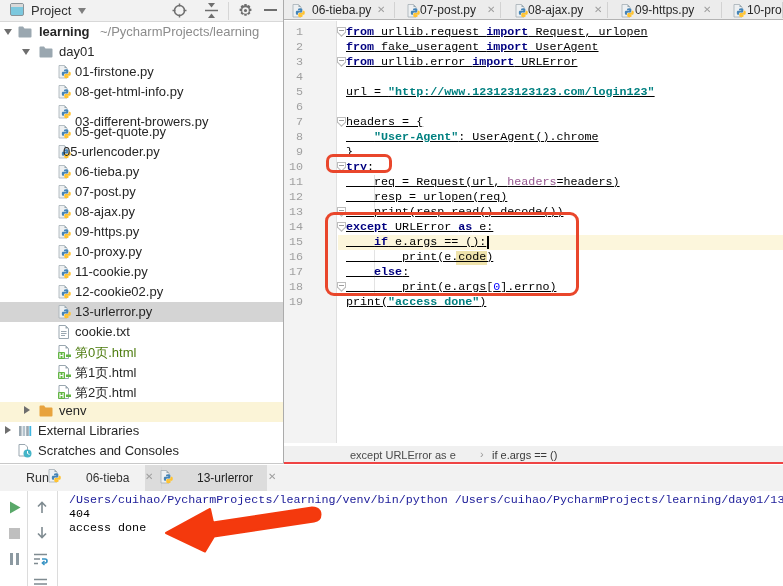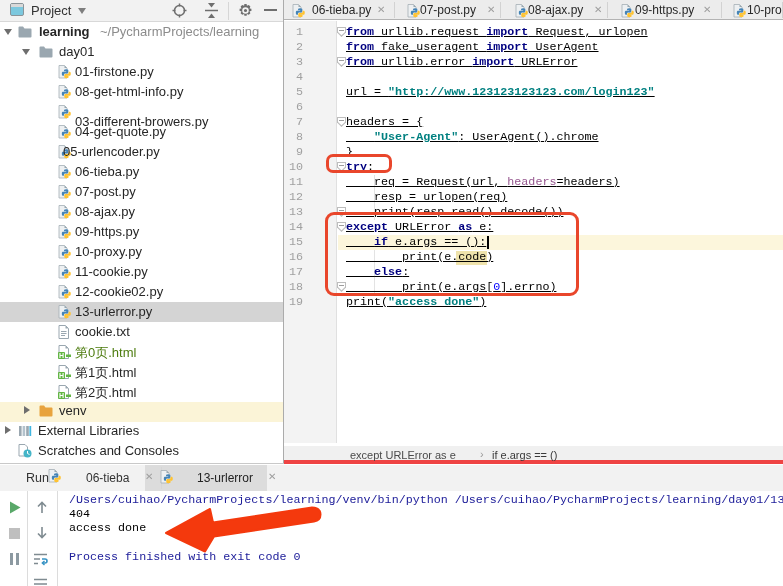--- a/index.html
+++ b/index.html
@@ -42,21 +42,21 @@
   background:#BDBDBD; }
 .fold i { position:absolute; left:1px; top:1px; width:7px; height:8px;
   clip-path:polygon(0 0, 100% 0, 100% 50%, 50% 92%, 0 50%); background:#fff; }
 .fold b { position:absolute; left:2px; top:3px; width:5px; height:1px; background:#9E9E9E; }
 
 
 .redrect { position:absolute; border:3px solid #E9462B; border-radius:7px; }
 
 
 #crumbs { left:284px; top:446px; width:499px; height:18px; background:#F0F0F0;
-  border-bottom:4px solid #ef4444; font-size:11px; color:#555; }
+  border-bottom:2px solid #ef4444; font-size:11px; color:#555; }
 
 
 #runhead { left:0; top:465px; width:783px; height:26px; background:#F2F2F2; }
 #runtab2 { left:145px; top:465px; width:122px; height:26px; background:#DCDCDC; }
 #console { left:0; top:491px; width:783px; height:95px; background:#fff; }
 .vsep { position:absolute; width:1px; background:#DCDCDC; }
 #conout { left:69px; top:493px; color:#000; white-space:pre; line-height:14.2px; }
 .cblue { color:#20209B; }
 </style>
 </head>
@@ -136,21 +136,21 @@
         </svg>
         <span class="abs" style="left:75px;top:114px;font-size:13px;color:#262626">03-different-browers.py</span>
         <svg class="abs" style="left:58px;top:125px" width="13" height="14" viewBox="0 0 13 14">
           <path d="M1,0.5 h5.5 l2.5,2.5 V13 h-8 Z" fill="#EDF0F2" stroke="#A5AEB5" stroke-width="0.8"></path>
           <path d="M6.5,0.5 l2.5,2.5 h-2.5 Z" fill="#9AA7B0"></path>
           <g transform="translate(3.2,3.6) scale(1.02)">
             <path d="M4.9,0.6 C2.7,0.6 2.8,1.6 2.8,1.6 l0,1.1 2.2,0 0,0.4 -3.3,0 C1.7,3.1 0.6,3 0.6,5 c0,2 1,2 1,2 l1.1,0 0,-1.1 c0,0 0,-1.1 1.1,-1.1 l2.1,0 c0,0 1.1,0 1.1,-1.1 l0,-2 C7,1.7 7.1,0.6 4.9,0.6 z" fill="#4584B6"></path>
             <path d="M5.1,9.4 c2.2,0 2.1,-1 2.1,-1 l0,-1.1 -2.2,0 0,-0.4 3.3,0 c0,0 1.1,0.1 1.1,-1.9 0,-2 -1,-2 -1,-2 l-1.1,0 0,1.1 c0,0 0,1.1 -1.1,1.1 l-2.1,0 c0,0 -1.1,0 -1.1,1.1 l0,2 c0,0 -0.1,1.1 2.1,1.1 z" fill="#FFC331"></path>
           </g>
         </svg>
-        <span class="abs" style="left:75px;top:124px;font-size:13px;color:#262626">04-get-quote.py</span>
+        <span class="abs" style="left:75px;top:124px;font-size:13px;color:#262626">05-get-quote.py</span>
         <svg class="abs" style="left:58px;top:145px" width="13" height="14" viewBox="0 0 13 14">
           <path d="M1,0.5 h5.5 l2.5,2.5 V13 h-8 Z" fill="#EDF0F2" stroke="#A5AEB5" stroke-width="0.8"></path>
           <path d="M6.5,0.5 l2.5,2.5 h-2.5 Z" fill="#9AA7B0"></path>
           <g transform="translate(3.2,3.6) scale(1.02)">
             <path d="M4.9,0.6 C2.7,0.6 2.8,1.6 2.8,1.6 l0,1.1 2.2,0 0,0.4 -3.3,0 C1.7,3.1 0.6,3 0.6,5 c0,2 1,2 1,2 l1.1,0 0,-1.1 c0,0 0,-1.1 1.1,-1.1 l2.1,0 c0,0 1.1,0 1.1,-1.1 l0,-2 C7,1.7 7.1,0.6 4.9,0.6 z" fill="#4584B6"></path>
             <path d="M5.1,9.4 c2.2,0 2.1,-1 2.1,-1 l0,-1.1 -2.2,0 0,-0.4 3.3,0 c0,0 1.1,0.1 1.1,-1.9 0,-2 -1,-2 -1,-2 l-1.1,0 0,1.1 c0,0 0,1.1 -1.1,1.1 l-2.1,0 c0,0 -1.1,0 -1.1,1.1 l0,2 c0,0 -0.1,1.1 2.1,1.1 z" fill="#FFC331"></path>
           </g>
         </svg>
         <span class="abs" style="left:63px;top:144px;font-size:13px;color:#262626">05-urlencoder.py</span>
         <svg class="abs" style="left:58px;top:165px" width="13" height="14" viewBox="0 0 13 14">
@@ -442,21 +442,21 @@
   <span class="xbtn" style="left:250px;top:6px">✕</span>
 </div>
 
 <div id="console" class="abs"></div>
 <div class="vsep" style="left:27px;top:491px;height:95px"></div>
 <div class="vsep" style="left:57px;top:491px;height:95px"></div>
 <pre id="conout" class="abs"><span class="cblue">/Users/cuihao/PycharmProjects/learning/venv/bin/python /Users/cuihao/PycharmProjects/learning/day01/13-url</span>
 404
 access done
 
-<span class="cblue">Process finished with exit code 0</span></pre>
+</pre>
 
 <div id="contools">
       <svg class="abs" style="left:48px;top:469px" width="13" height="14" viewBox="0 0 13 14">
         <path d="M1,0.5 h5.5 l2.5,2.5 V13 h-8 Z" fill="#EDF0F2" stroke="#A5AEB5" stroke-width="0.8"></path>
         <path d="M6.5,0.5 l2.5,2.5 h-2.5 Z" fill="#9AA7B0"></path>
         <g transform="translate(3.2,3.6) scale(1.02)">
           <path d="M4.9,0.6 C2.7,0.6 2.8,1.6 2.8,1.6 l0,1.1 2.2,0 0,0.4 -3.3,0 C1.7,3.1 0.6,3 0.6,5 c0,2 1,2 1,2 l1.1,0 0,-1.1 c0,0 0,-1.1 1.1,-1.1 l2.1,0 c0,0 1.1,0 1.1,-1.1 l0,-2 C7,1.7 7.1,0.6 4.9,0.6 z" fill="#4584B6"></path>
           <path d="M5.1,9.4 c2.2,0 2.1,-1 2.1,-1 l0,-1.1 -2.2,0 0,-0.4 3.3,0 c0,0 1.1,0.1 1.1,-1.9 0,-2 -1,-2 -1,-2 l-1.1,0 0,1.1 c0,0 0,1.1 -1.1,1.1 l-2.1,0 c0,0 -1.1,0 -1.1,1.1 l0,2 c0,0 -0.1,1.1 2.1,1.1 z" fill="#FFC331"></path>
         </g>
       </svg>

